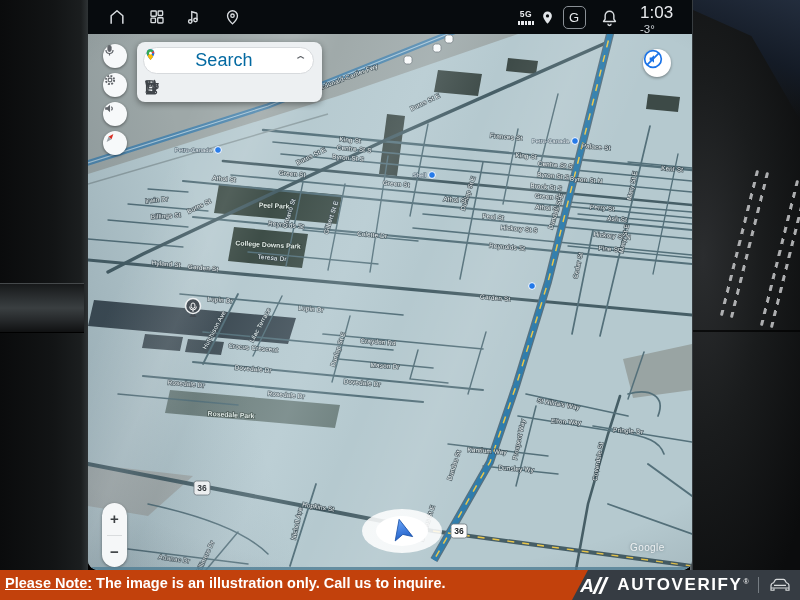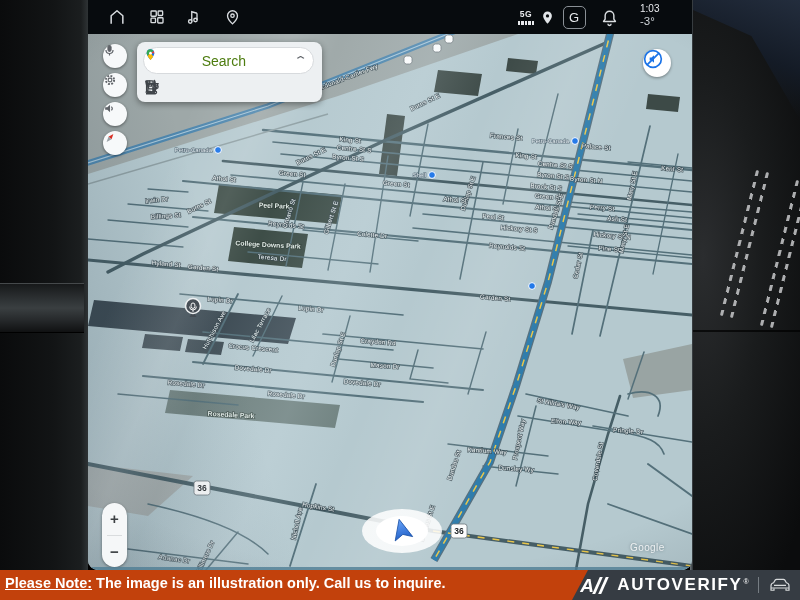--- a/index.html
+++ b/index.html
@@ -33,42 +33,42 @@
     display:flex;align-items:center;color:#dfe3e6;}
   .sb-ico{position:absolute;top:0;height:34px;display:flex;align-items:center;justify-content:center;width:28px;}
   .sb-ico svg{display:block;}
   .g-box{border:1.5px solid #8a9096;border-radius:5px;width:21px;height:21px;display:flex;
     align-items:center;justify-content:center;font-size:13px;color:#e8eaed;}
   .net{display:flex;flex-direction:column;align-items:center;gap:1px;}
   .net .t{font-size:8.5px;font-weight:bold;color:#e8eaed;letter-spacing:.5px;}
   .net .bars{display:flex;gap:1px;align-items:flex-end;}
   .net .bars i{display:block;width:2.5px;height:3.5px;background:#e8eaed;}
   .clock{position:absolute;left:552px;top:3px;line-height:1.15;color:#e8eaed;}
-  .clock .time{font-size:10px;}
+  .clock .time{font-size:17px;}
   .clock .temp{font-size:11.5px;color:#cfd4d8;}
   
   .map{position:absolute;left:0;top:34px;width:604px;height:536px;background:#b5c9cf;}
   .map svg{position:absolute;left:0;top:0;}
   .glare{position:absolute;inset:0;pointer-events:none;
     background:
       linear-gradient(112deg,rgba(255,255,255,0) 16%,rgba(255,255,255,.12) 25%,rgba(255,255,255,.02) 31%,
         rgba(225,238,244,.16) 43%,rgba(255,255,255,0) 52%,rgba(255,255,255,.09) 61%,rgba(255,255,255,0) 70%),
       linear-gradient(75deg,rgba(25,45,60,.20),rgba(0,0,0,0) 28%),
       radial-gradient(125% 95% at 52% 45%,rgba(0,0,0,0) 58%,rgba(8,18,24,.28) 100%);}
   .map-bottom-line{position:absolute;left:0;bottom:0;width:604px;height:3px;background:#4f7d94;opacity:.8;}
   
   .fab{position:absolute;width:24px;height:24px;border-radius:50%;background:#f7f9fa;
     box-shadow:0 1px 3px rgba(0,0,0,.45);display:flex;align-items:center;justify-content:center;}
   .fab svg{display:block;}
   
   .search-panel{position:absolute;left:49px;top:8px;width:185px;height:60px;background:#edf0f2;
     border-radius:8px;box-shadow:0 2px 6px rgba(0,0,0,.4);}
   .search-field{position:absolute;left:6px;top:5px;width:171px;height:27px;background:#fff;
     border:1px solid #d7dadd;border-radius:14px;display:flex;align-items:center;padding:0 8px;box-sizing:border-box;}
-  .search-field .label{flex:1;text-align:center;font-size:14px;color:#4d7c0f;}
+  .search-field .label{flex:1;text-align:center;font-size:18px;color:#0369a1;}
   .chev{color:#5f6368;font-size:11px;transform:scaleX(1.6);}
   .cat-row{position:absolute;left:6px;top:36px;width:171px;height:22px;display:flex;
     justify-content:space-between;align-items:center;padding:0 6px;box-sizing:border-box;}
   .cat-btn{width:26px;height:22px;display:flex;align-items:center;justify-content:center;}
   
   .zoom-pill{position:absolute;left:14px;top:469px;width:25px;height:64px;background:#f5f7f8;
     border-radius:13px;box-shadow:0 1px 3px rgba(0,0,0,.4);display:flex;flex-direction:column;}
   .zoom-pill .zb{flex:1;display:flex;align-items:center;justify-content:center;font-size:15px;
     color:#3c4043;font-weight:bold;}
   .zoom-pill .div{height:1px;background:#d9dcde;margin:0 5px;}

